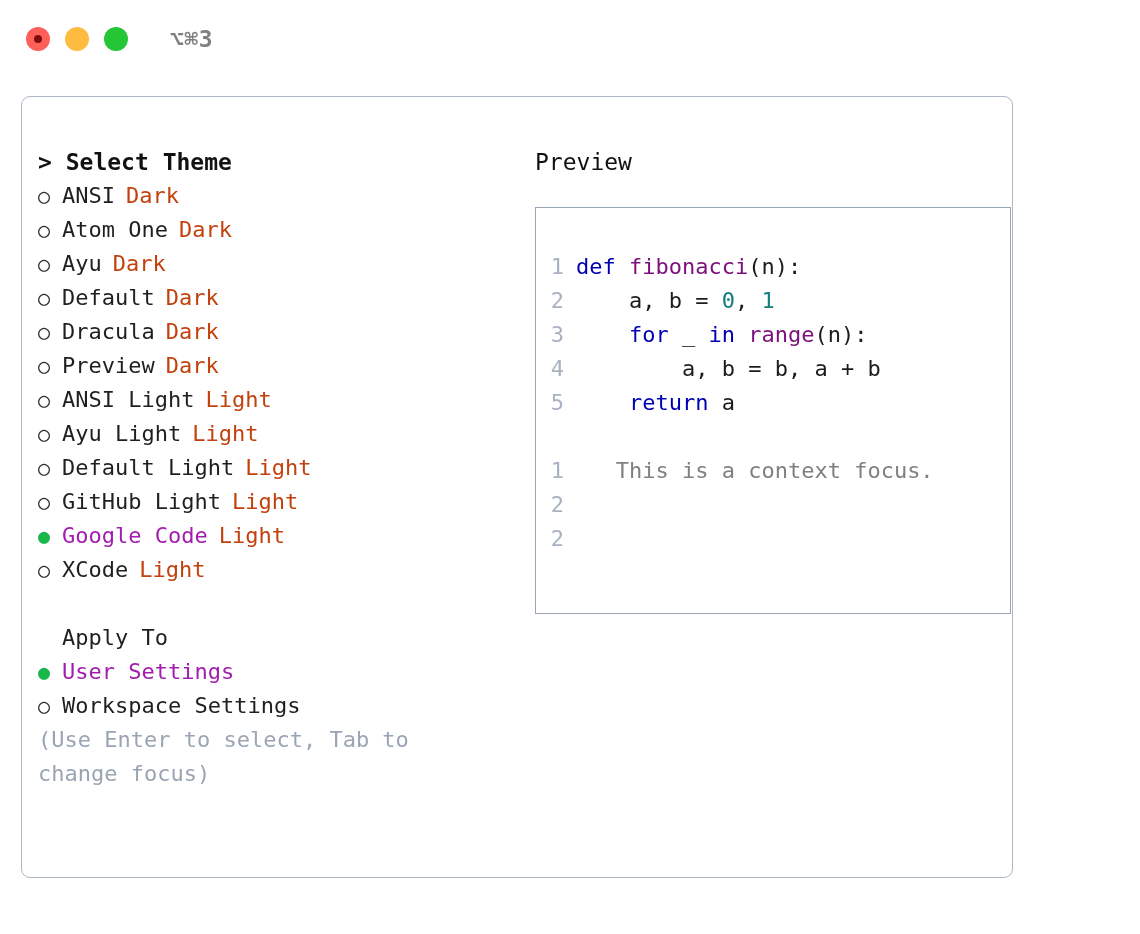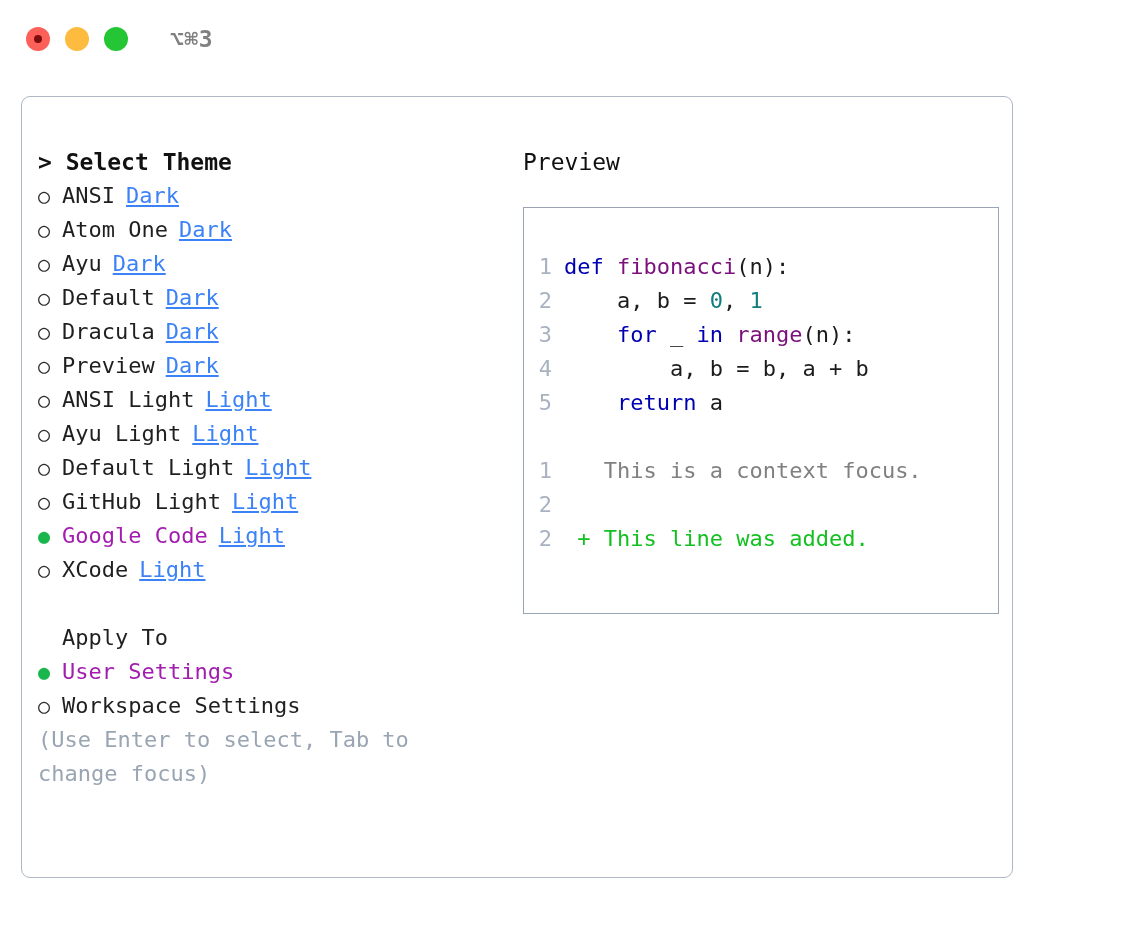--- a/index.html
+++ b/index.html
@@ -80,20 +80,21 @@
     box-sizing: border-box;
     background: #ffffff;
   }
 
   #panel-columns {
     position: absolute;
     left: 0; top: 0;
     width: 100%;
     height: 100%;
     display: flex;
+    gap: 12px;
   }
 
   
   #left-column {
     width: 480px;
     padding: 48px 0 0 16px;
     box-sizing: border-box;
   }
 
   .section-title {
@@ -117,23 +118,22 @@
   .opt-marker {
     width: 24px;
     flex: 0 0 24px;
     font-size: 20px;
     color: #2b2b2b;
   }
   .opt-row.selected .opt-marker { color: #19b74b; }
   .opt-label { color: #1f1f1f; }
   .opt-row.selected .opt-label { color: #a21caf; }
   .opt-variant {
-    color: #3b82f6;
+    color: #c2410c;
     margin-left: 11px;
-    text-decoration: underline;
   }
 
   .spacer-block { height: 34px; }
 
   .group-heading {
     font-size: 22px;
     color: #1f1f1f;
     line-height: 34px;
     padding-left: 24px;
     white-space: pre;
@@ -258,20 +258,20 @@
               <div class="code-line"><span class="gutter">1</span><span class="code-text"><span class="tok-kw">def </span><span class="tok-fn">fibonacci</span><span class="tok-plain">(n):</span></span></div>
               <div class="code-line"><span class="gutter">2</span><span class="code-text"><span class="tok-plain">    a, b = </span><span class="tok-num">0</span><span class="tok-plain">, </span><span class="tok-num">1</span></span></div>
               <div class="code-line"><span class="gutter">3</span><span class="code-text"><span class="tok-plain">    </span><span class="tok-kw">for</span><span class="tok-plain"> _ </span><span class="tok-kw">in</span><span class="tok-plain"> </span><span class="tok-fn">range</span><span class="tok-plain">(n):</span></span></div>
               <div class="code-line"><span class="gutter">4</span><span class="code-text"><span class="tok-plain">        a, b = b, a + b</span></span></div>
               <div class="code-line"><span class="gutter">5</span><span class="code-text"><span class="tok-plain">    </span><span class="tok-kw">return</span><span class="tok-plain"> a</span></span></div>
             </div>
           <div class="diff-gap"></div>
           <div id="diff-block">
               <div class="code-line"><span class="gutter">1</span><span class="code-text diff-context">   This is a context focus.</span></div>
               <div class="code-line"><span class="gutter">2</span></div>
-              <div class="code-line"><span class="gutter">2</span><span class="code-text diff-add"> + This line was added.</span></div>
+              <div class="code-line"><span class="gutter">2</span></div>
             </div>
         </div>
       </div>
 
     </div>
   </div>
 </div>
 
 </body></html>

